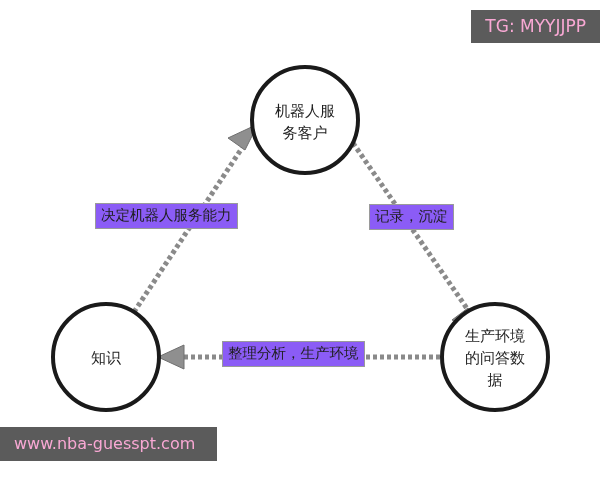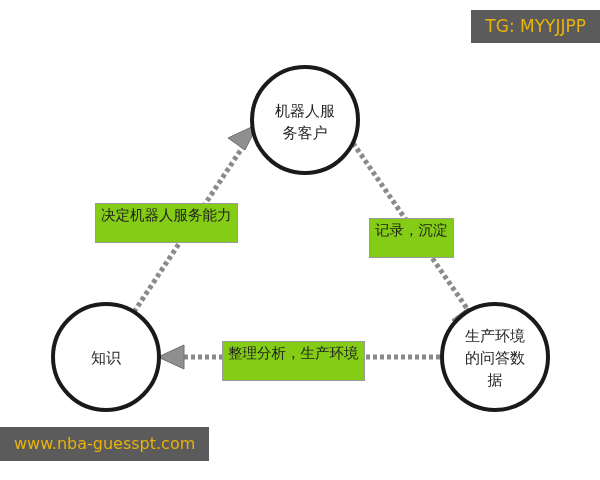--- a/index.html
+++ b/index.html
@@ -46,47 +46,47 @@
     stroke-dasharray: 4 3;
     fill: none;
   }
   .edge-head {
     fill: #8f8f8f;
     stroke: #6f6f6f;
     stroke-width: 1;
   }
   .edge-label {
     position: absolute;
-    background: #84cc16;
+    background: #8b5cf6;
     border: 1px solid #9a9a9a;
     color: #1f1f1f;
     font-size: 14.5px;
     line-height: 1;
-    padding: 4px 5px 19px 5px;
+    padding: 4px 5px 5px 5px;
     white-space: nowrap;
     font-family: "DejaVu Sans", "Liberation Sans", sans-serif;
   }
   .wm-badge {
     position: absolute;
     background: #5b5b5b;
-    color: #eab308;
+    color: #f9a8d4;
     font-family: "DejaVu Sans", "Liberation Sans", sans-serif;
     white-space: nowrap;
   }
   #tg-badge {
     right: 0px;
     top: 10px;
     font-size: 17px;
     padding: 6px 14px 7px 14px;
   }
   #site-badge {
     left: 0px;
     bottom: 19px;
     font-size: 16px;
-    padding: 7px 14px 8px 14px;
+    padding: 7px 22px 8px 14px;
   }
 </style>
 </head>
 <body>
 
 <div id="stage">
 
   <svg id="diagram" viewBox="0 0 600 480">
 
     <g>
@@ -119,21 +119,21 @@
       <circle class="node-circle" cx="495" cy="357" r="53"></circle>
       <text class="node-text" x="495" y="336">生产环境</text>
       <text class="node-text" x="495" y="358">的问答数</text>
       <text class="node-text" x="495" y="380">据</text>
     </g>
 
   </svg>
 
   <div class="edge-label" style="left:95px; top:203px;">决定机器人服务能力</div>
 
-  <div class="edge-label" style="left:369px; top:218px;text-align:center;">记录，沉淀</div>
+  <div class="edge-label" style="left:369px; top:204px;text-align:center;">记录，沉淀</div>
 
   <div class="edge-label" style="left:222px; top:341px;">整理分析，生产环境</div>
 
   <div class="wm-badge" id="tg-badge">TG: MYYJJPP</div>
 
   <div class="wm-badge" id="site-badge">www.nba-guesspt.com</div>
 
 </div>
 
 </body></html>

